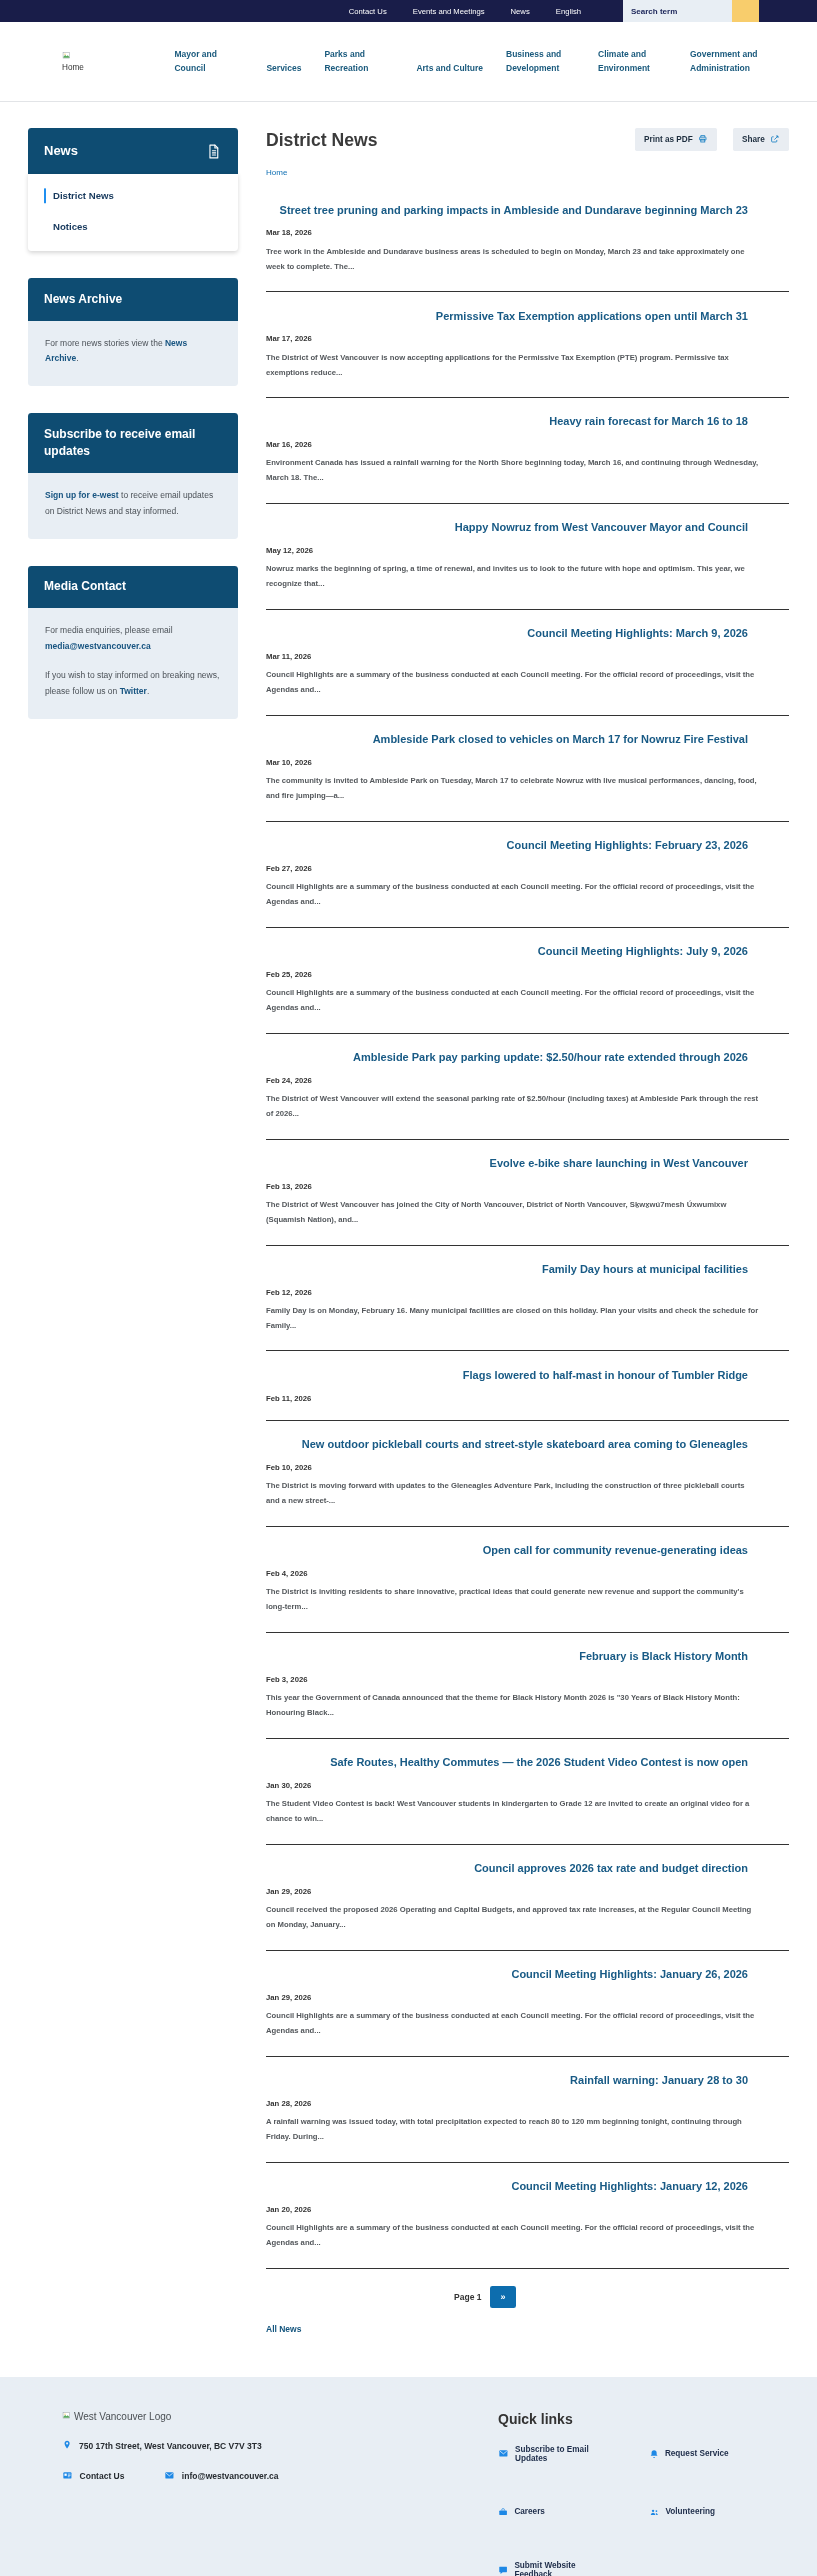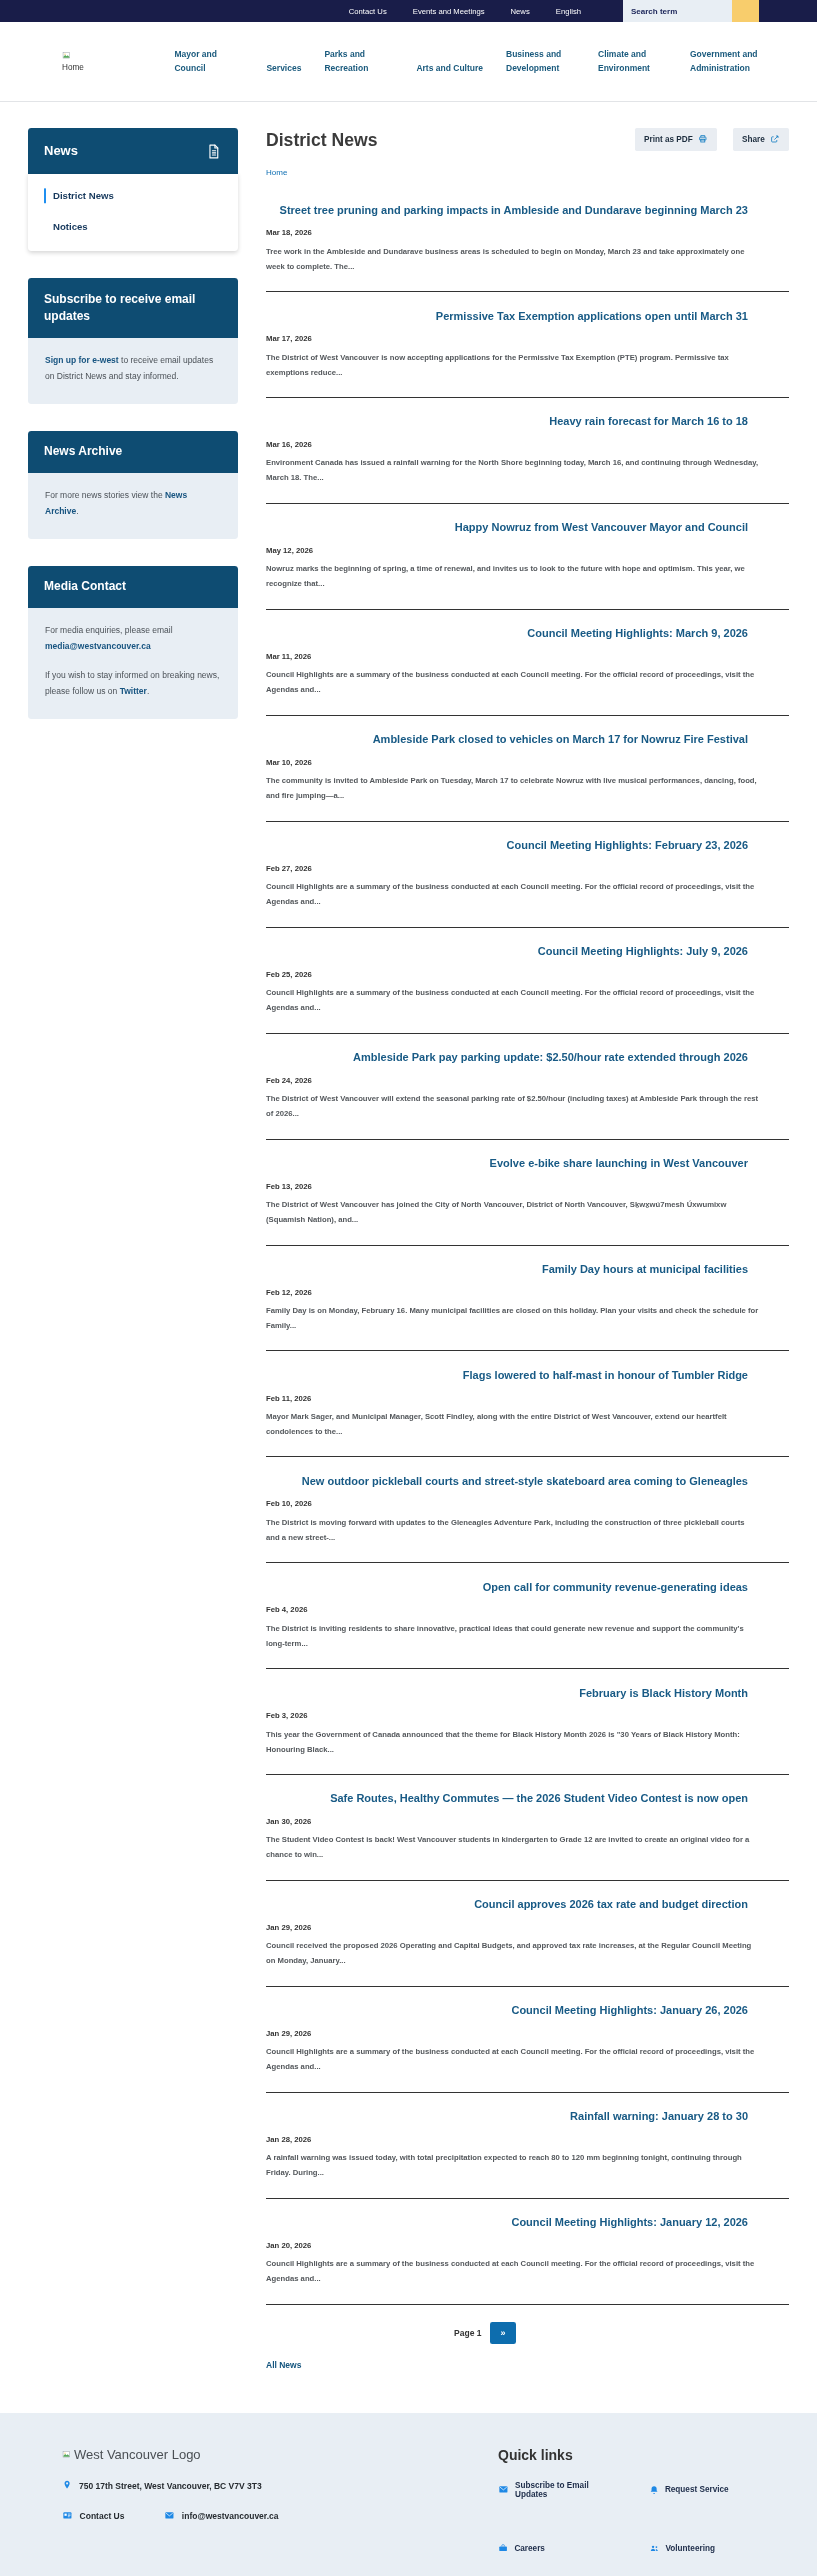--- a/index.html
+++ b/index.html
@@ -60,21 +60,21 @@
 
   .pagination { display:flex; justify-content:center; align-items:center; gap:9px; padding:17.6px 85px 2.3px 0; }
   .page-label { font-size:8.5px; color:#333; font-weight:600; }
   .next-btn { width:25.5px; height:21.6px; background:#0d6dae; color:#fff; border:none; border-radius:2.3px; font-size:9px; font-weight:700; letter-spacing:0.6px; cursor:pointer; }
   .all-news { display:inline-block; margin-top:13.6px; color:#14557e; font-weight:700; font-size:8.5px; }
 
   
   .site-footer { background:#e8eef4; margin-top:43px; padding:34px 62px 0; }
   .footer-main { display:flex; }
   .footer-left { width:57%; }
-  .logo-line { display:flex; align-items:flex-start; gap:3.4px; color:#4a4f54; font-size:13px; }
+  .logo-line { display:flex; align-items:flex-start; gap:3.4px; color:#4a4f54; font-size:10px; }
   .f-row { display:flex; align-items:center; gap:6.8px; margin-top:18px; font-size:8.5px; font-weight:600; color:#262b30; }
   .f-row .grp { display:flex; align-items:center; gap:6.8px; }
   .f-row .grp + .grp { margin-left:33px; }
   .f-row svg, .quick-link svg { color:#1e88e5; flex:0 0 auto; }
   .f-row a { color:#262b30; }
   .quick { margin-left:auto; width:257px; }
   .quick-title { font-size:14px; color:#333; margin:0 0 0; font-weight:700; }
   .quick-grid { margin-top:18px; display:grid; grid-template-columns:1fr 1fr; column-gap:13.6px; row-gap:16px;gap:44px; }
   .quick-link { display:flex; gap:6.2px; align-items:center; font-size:8.2px; font-weight:600; color:#1d2c49; }
   .social { display:flex; gap:17.6px; margin-top:29.5px; align-items:center; }
@@ -139,33 +139,33 @@
           </span>
       </div>
       <div class="card-body-white" id="sidebar-news-list">
           <a class="side-item active">District News</a>
           <a class="side-item">Notices</a>
         </div>
     </div>
 
     <div class="card">
       <div class="card-header">
+        <span>News Archive</span>
+      </div>
+      <div class="card-body">
+        <p><span>For more news stories view the </span><a>News Archive</a><span>.</span></p>
+      </div>
+    </div>
+
+    <div class="card">
+      <div class="card-header">
         <span>Subscribe to receive email updates</span>
       </div>
       <div class="card-body">
         <p><a>Sign up for e-west</a><span> to receive email updates on District News and stay informed.</span></p>
-      </div>
-    </div>
-
-    <div class="card">
-      <div class="card-header">
-        <span>News Archive</span>
-      </div>
-      <div class="card-body">
-        <p><span>For more news stories view the </span><a>News Archive</a><span>.</span></p>
       </div>
     </div>
 
     <div class="card">
       <div class="card-header">
         <span>Media Contact</span>
       </div>
       <div class="card-body">
         <p><span>For media enquiries, please email </span><a>media@westvancouver.ca</a></p>
         <p><span>If you wish to stay informed on breaking news, please follow us on </span><a>Twitter</a><span>.</span></p>
@@ -253,21 +253,20 @@
           <div class="news-excerpt">The District of West Vancouver has joined the City of North Vancouver, District of North Vancouver, Sḵwx̱wú7mesh Úxwumixw (Squamish Nation), and...</div>
         </article>
         <article class="news-item">
           <a class="news-title">Family Day hours at municipal facilities</a>
           <div class="news-date">Feb 12, 2026</div>
           <div class="news-excerpt">Family Day is on Monday, February 16. Many municipal facilities are closed on this holiday. Plan your visits and check the schedule for Family...</div>
         </article>
         <article class="news-item">
           <a class="news-title">Flags lowered to half-mast in honour of Tumbler Ridge</a>
           <div class="news-date">Feb 11, 2026</div>
-          <div class="news-excerpt">Mayor Mark Sager, and Municipal Manager, Scott Findley, along with the entire District of West Vancouver, extend our heartfelt condolences to the...</div>
         </article>
         <article class="news-item">
           <a class="news-title">New outdoor pickleball courts and street-style skateboard area coming to Gleneagles</a>
           <div class="news-date">Feb 10, 2026</div>
           <div class="news-excerpt">The District is moving forward with updates to the Gleneagles Adventure Park, including the construction of three pickleball courts and a new street-...</div>
         </article>
         <article class="news-item">
           <a class="news-title">Open call for community revenue-generating ideas</a>
           <div class="news-date">Feb 4, 2026</div>
           <div class="news-excerpt">The District is inviting residents to share innovative, practical ideas that could generate new revenue and support the community's long-term...</div>

